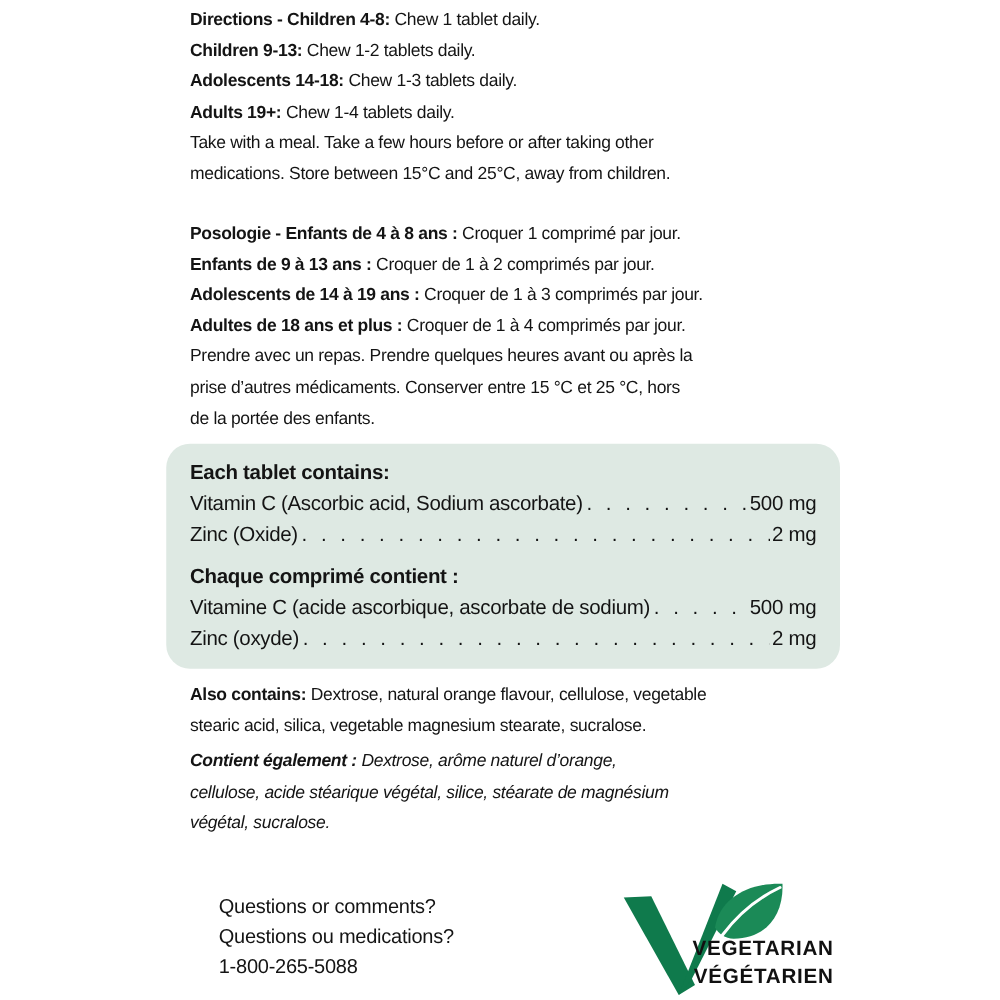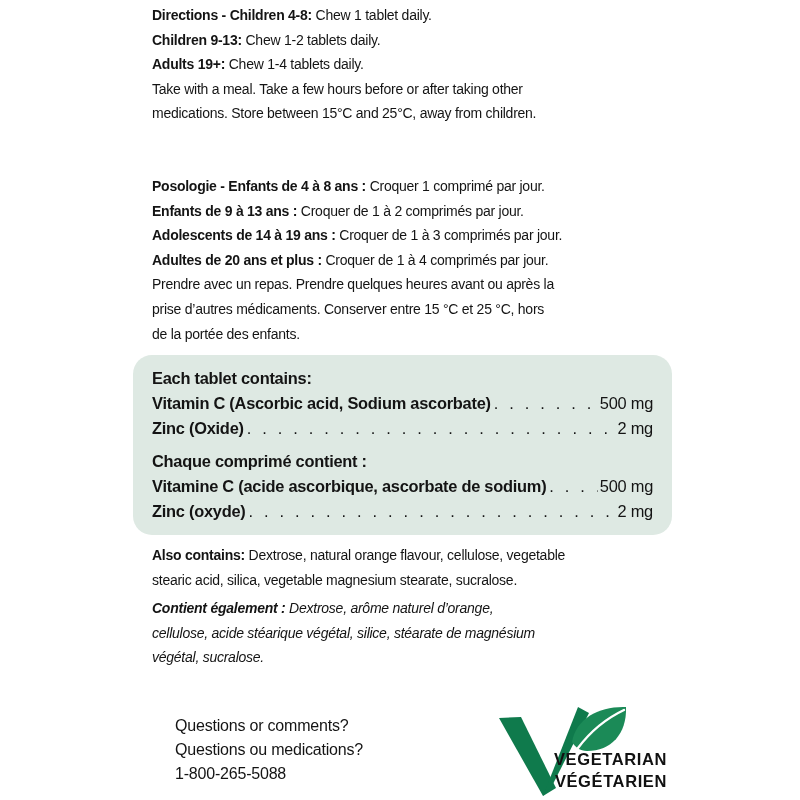--- a/index.html
+++ b/index.html
@@ -72,21 +72,20 @@
     align-items: baseline;
     font-size: 16.4px;
     line-height: 25px;
     letter-spacing: -0.25px;
     color: #141414;
     width: 501px;
   }
   .ing-name {
     white-space: nowrap;
     flex: 0 0 auto;
-    font-weight: bold;
   }
   .ing-leader {
     flex: 1 1 auto;
     overflow: hidden;
     white-space: nowrap;
     letter-spacing: 3.2px;
     margin: 0 2px 0 3px;
     color: #141414;
   }
   .ing-amount {
@@ -148,30 +147,31 @@
   }
 </style>
 </head>
 <body>
 
 <div class="label">
 
   <div class="block" style="top:3px;">
     <div class="line"><span class="bold">Directions - Children 4-8:</span><span> Chew 1 tablet daily.</span></div>
     <div class="line"><span class="bold">Children 9-13:</span><span> Chew 1-2 tablets daily.</span></div>
+    <div class="line"><span class="bold">Adolescents 14-18:</span><span> Chew 1-3 tablets daily.</span></div>
     <div class="line"><span class="bold">Adults 19+:</span><span> Chew 1-4 tablets daily.</span></div>
     <div class="line">Take with a meal. Take a few hours before or after taking other</div>
     <div class="line">medications. Store between 15°C and 25°C, away from children.</div>
   </div>
 
   <div class="block" style="top:174px;">
     <div class="line"><span class="bold">Posologie - Enfants de 4 à 8 ans :</span><span> Croquer 1 comprimé par jour.</span></div>
     <div class="line"><span class="bold">Enfants de 9 à 13 ans :</span><span> Croquer de 1 à 2 comprimés par jour.</span></div>
     <div class="line"><span class="bold">Adolescents de 14 à 19 ans :</span><span> Croquer de 1 à 3 comprimés par jour.</span></div>
-    <div class="line"><span class="bold">Adultes de 20 ans et plus :</span><span> Croquer de 1 à 4 comprimés par jour.</span></div>
+    <div class="line"><span class="bold">Adultes de 18 ans et plus :</span><span> Croquer de 1 à 4 comprimés par jour.</span></div>
     <div class="line">Prendre avec un repas. Prendre quelques heures avant ou après la</div>
     <div class="line">prise d’autres médicaments. Conserver entre 15 °C et 25 °C, hors</div>
     <div class="line">de la portée des enfants.</div>
   </div>
 
   <div class="panel">
     <div class="panel-inner">
 
       <div class="panel-heading">Each tablet contains:</div>
 

